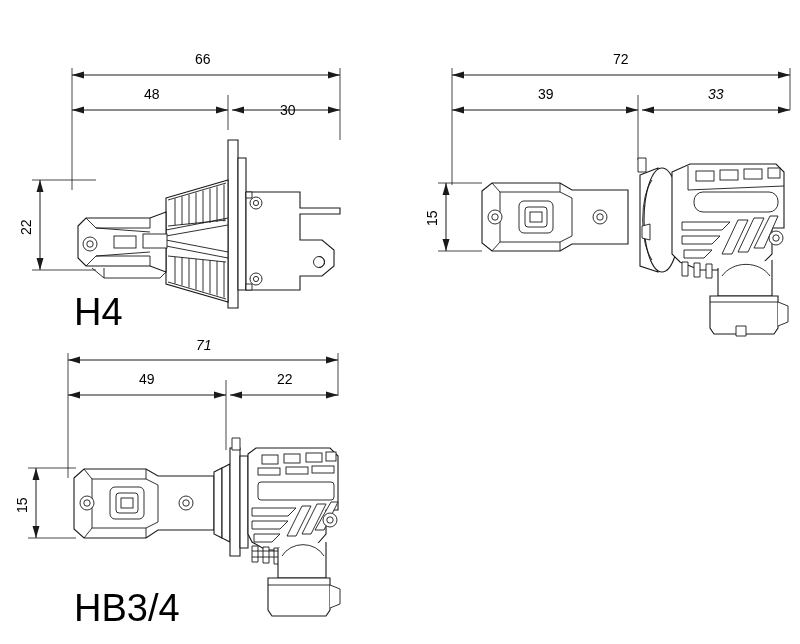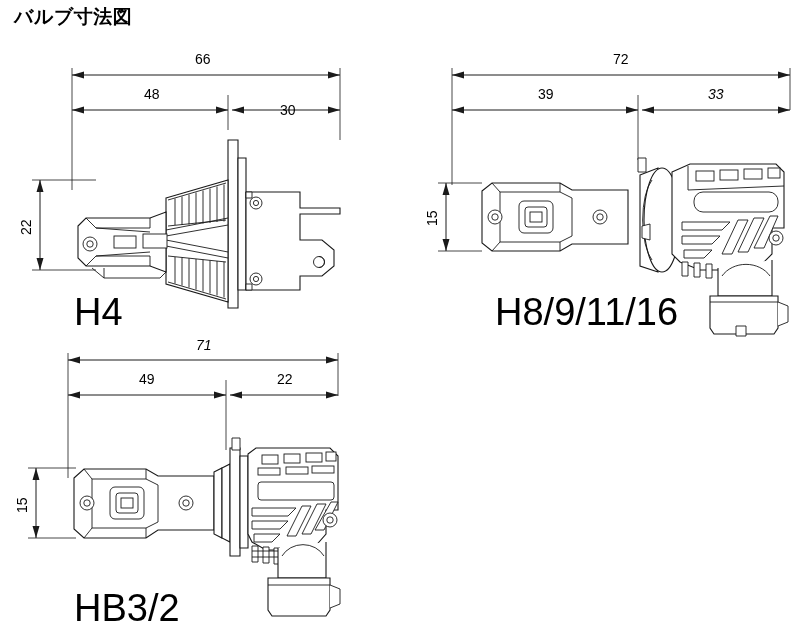--- a/index.html
+++ b/index.html
@@ -72,21 +72,20 @@
   .arrowhead { fill: #1a1a1a; }
   .part { fill: #ffffff; stroke: #1a1a1a; stroke-width: 1.1; }
   .part2 { fill: #ffffff; stroke: #1a1a1a; stroke-width: 0.9; }
   .fin { fill: #ffffff; stroke: #1a1a1a; stroke-width: 0.9; }
 </style>
 </head>
 <body>
 
 <div id="root">
 
-  <div class="title">バルブ寸法図</div>
 
   <div class="panel" style="left:0;top:40px;width:400px;height:300px;">
     <svg width="400" height="300" viewBox="0 0 400 300">
 
       <g>
         <line class="ext" x1="72" y1="28" x2="72" y2="150"></line>
         <line class="ext" x1="340" y1="28" x2="340" y2="100"></line>
         <line class="dimline" x1="72" y1="35" x2="340" y2="35"></line>
         <polygon class="arrowhead" points="72,35 84,31.5 84,38.5"></polygon>
         <polygon class="arrowhead" points="340,35 328,31.5 328,38.5"></polygon>
@@ -272,21 +271,20 @@
         <path class="part2" d="M336,286 L346,286 L346,296 L336,296 Z"></path>
         <path class="part2" d="M378,262 L388,266 L388,282 L378,286"></path>
       </g>
     </svg>
 
     <div class="dim-text" style="left:213px;top:12px;">72</div>
     <div class="dim-text" style="left:138px;top:47px;">39</div>
     <div class="dim-text" style="left:308px;top:47px;font-style:italic;">33</div>
     <div class="dim-text vert" style="left:25px;top:186px;">15</div>
 
-    <div class="panel-label" style="left:95px;top:253px;">H8/9/11/16</div>
   </div>
 
   <div class="panel" style="left:0;top:338px;width:400px;height:306px;">
     <svg width="400" height="306" viewBox="0 0 400 306">
 
       <g>
         <line class="ext" x1="68" y1="15" x2="68" y2="140"></line>
         <line class="ext" x1="338" y1="15" x2="338" y2="58"></line>
         <line class="dimline" x1="68" y1="22" x2="338" y2="22"></line>
         <polygon class="arrowhead" points="68,22 80,18.5 80,25.5"></polygon>
@@ -370,16 +368,16 @@
         <path class="ln-thin" d="M268,247 L330,247"></path>
         <path class="part2" d="M330,247 L340,251 L340,266 L330,270"></path>
       </g>
     </svg>
 
     <div class="dim-text" style="left:196px;top:0px;font-style:italic;">71</div>
     <div class="dim-text" style="left:139px;top:34px;">49</div>
     <div class="dim-text" style="left:277px;top:34px;">22</div>
     <div class="dim-text vert" style="left:15px;top:175px;">15</div>
 
-    <div class="panel-label" style="left:74px;top:251px;">HB3/2</div>
+    <div class="panel-label" style="left:74px;top:251px;">HB3/4</div>
   </div>
 
 </div>
 
 </body></html>

